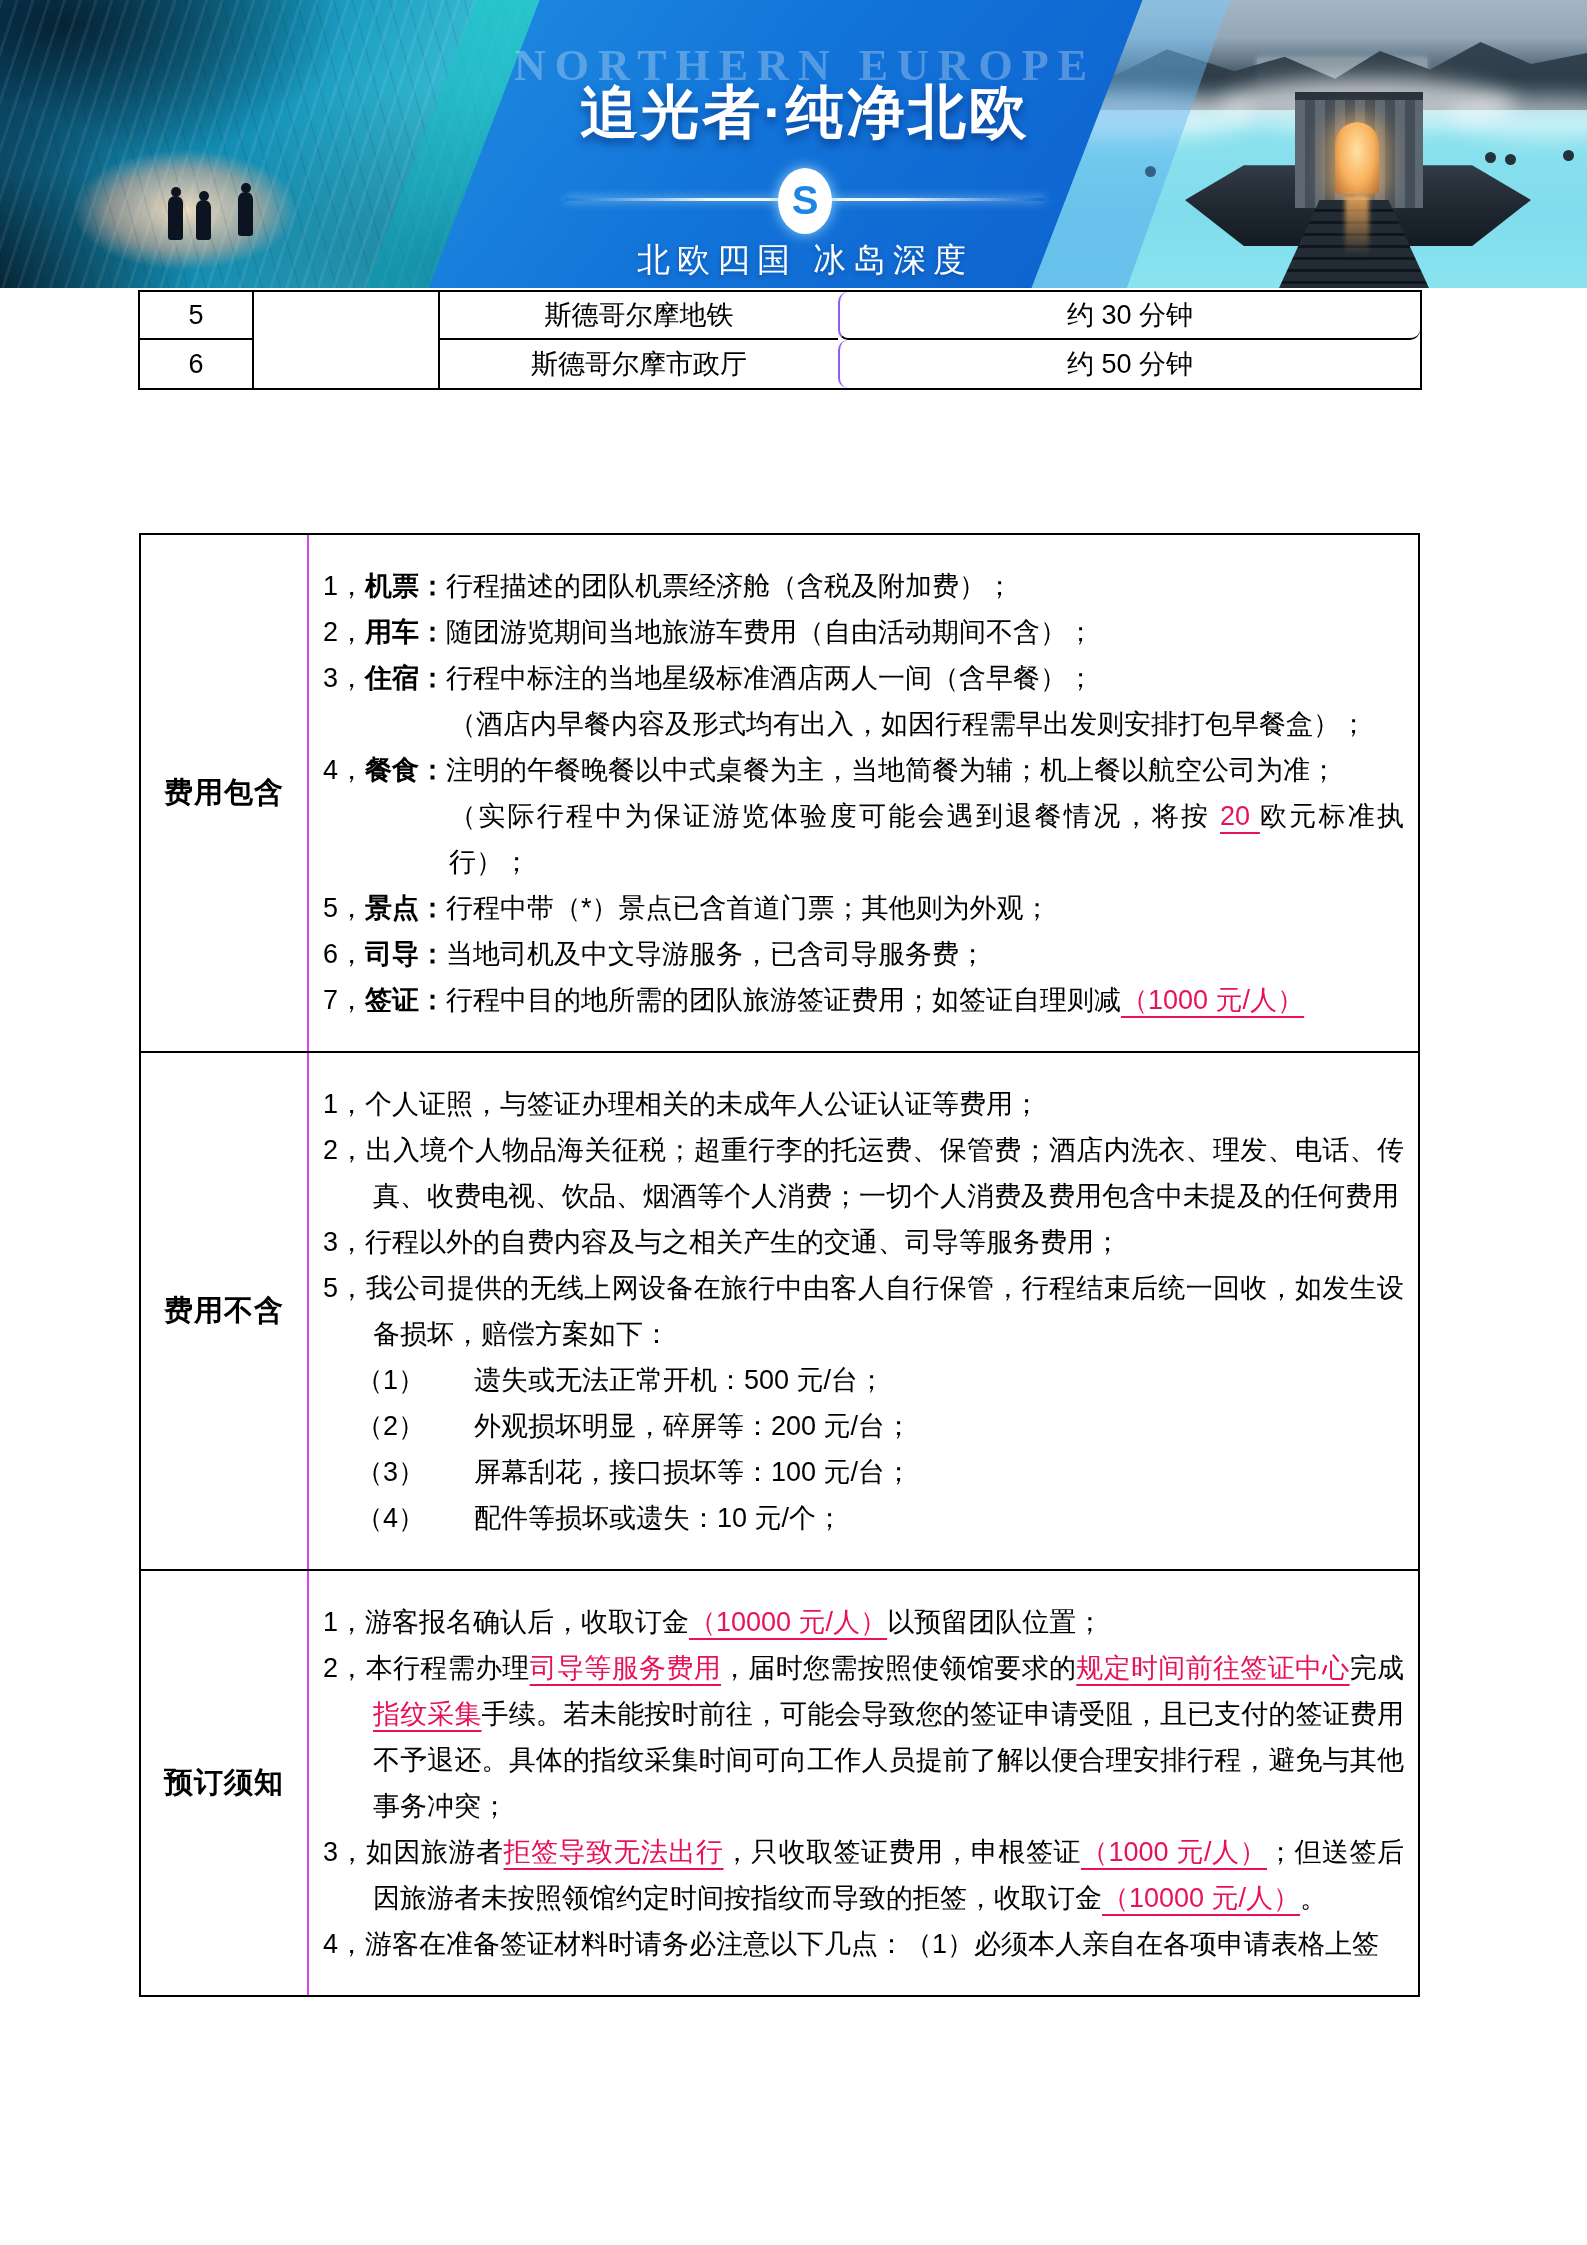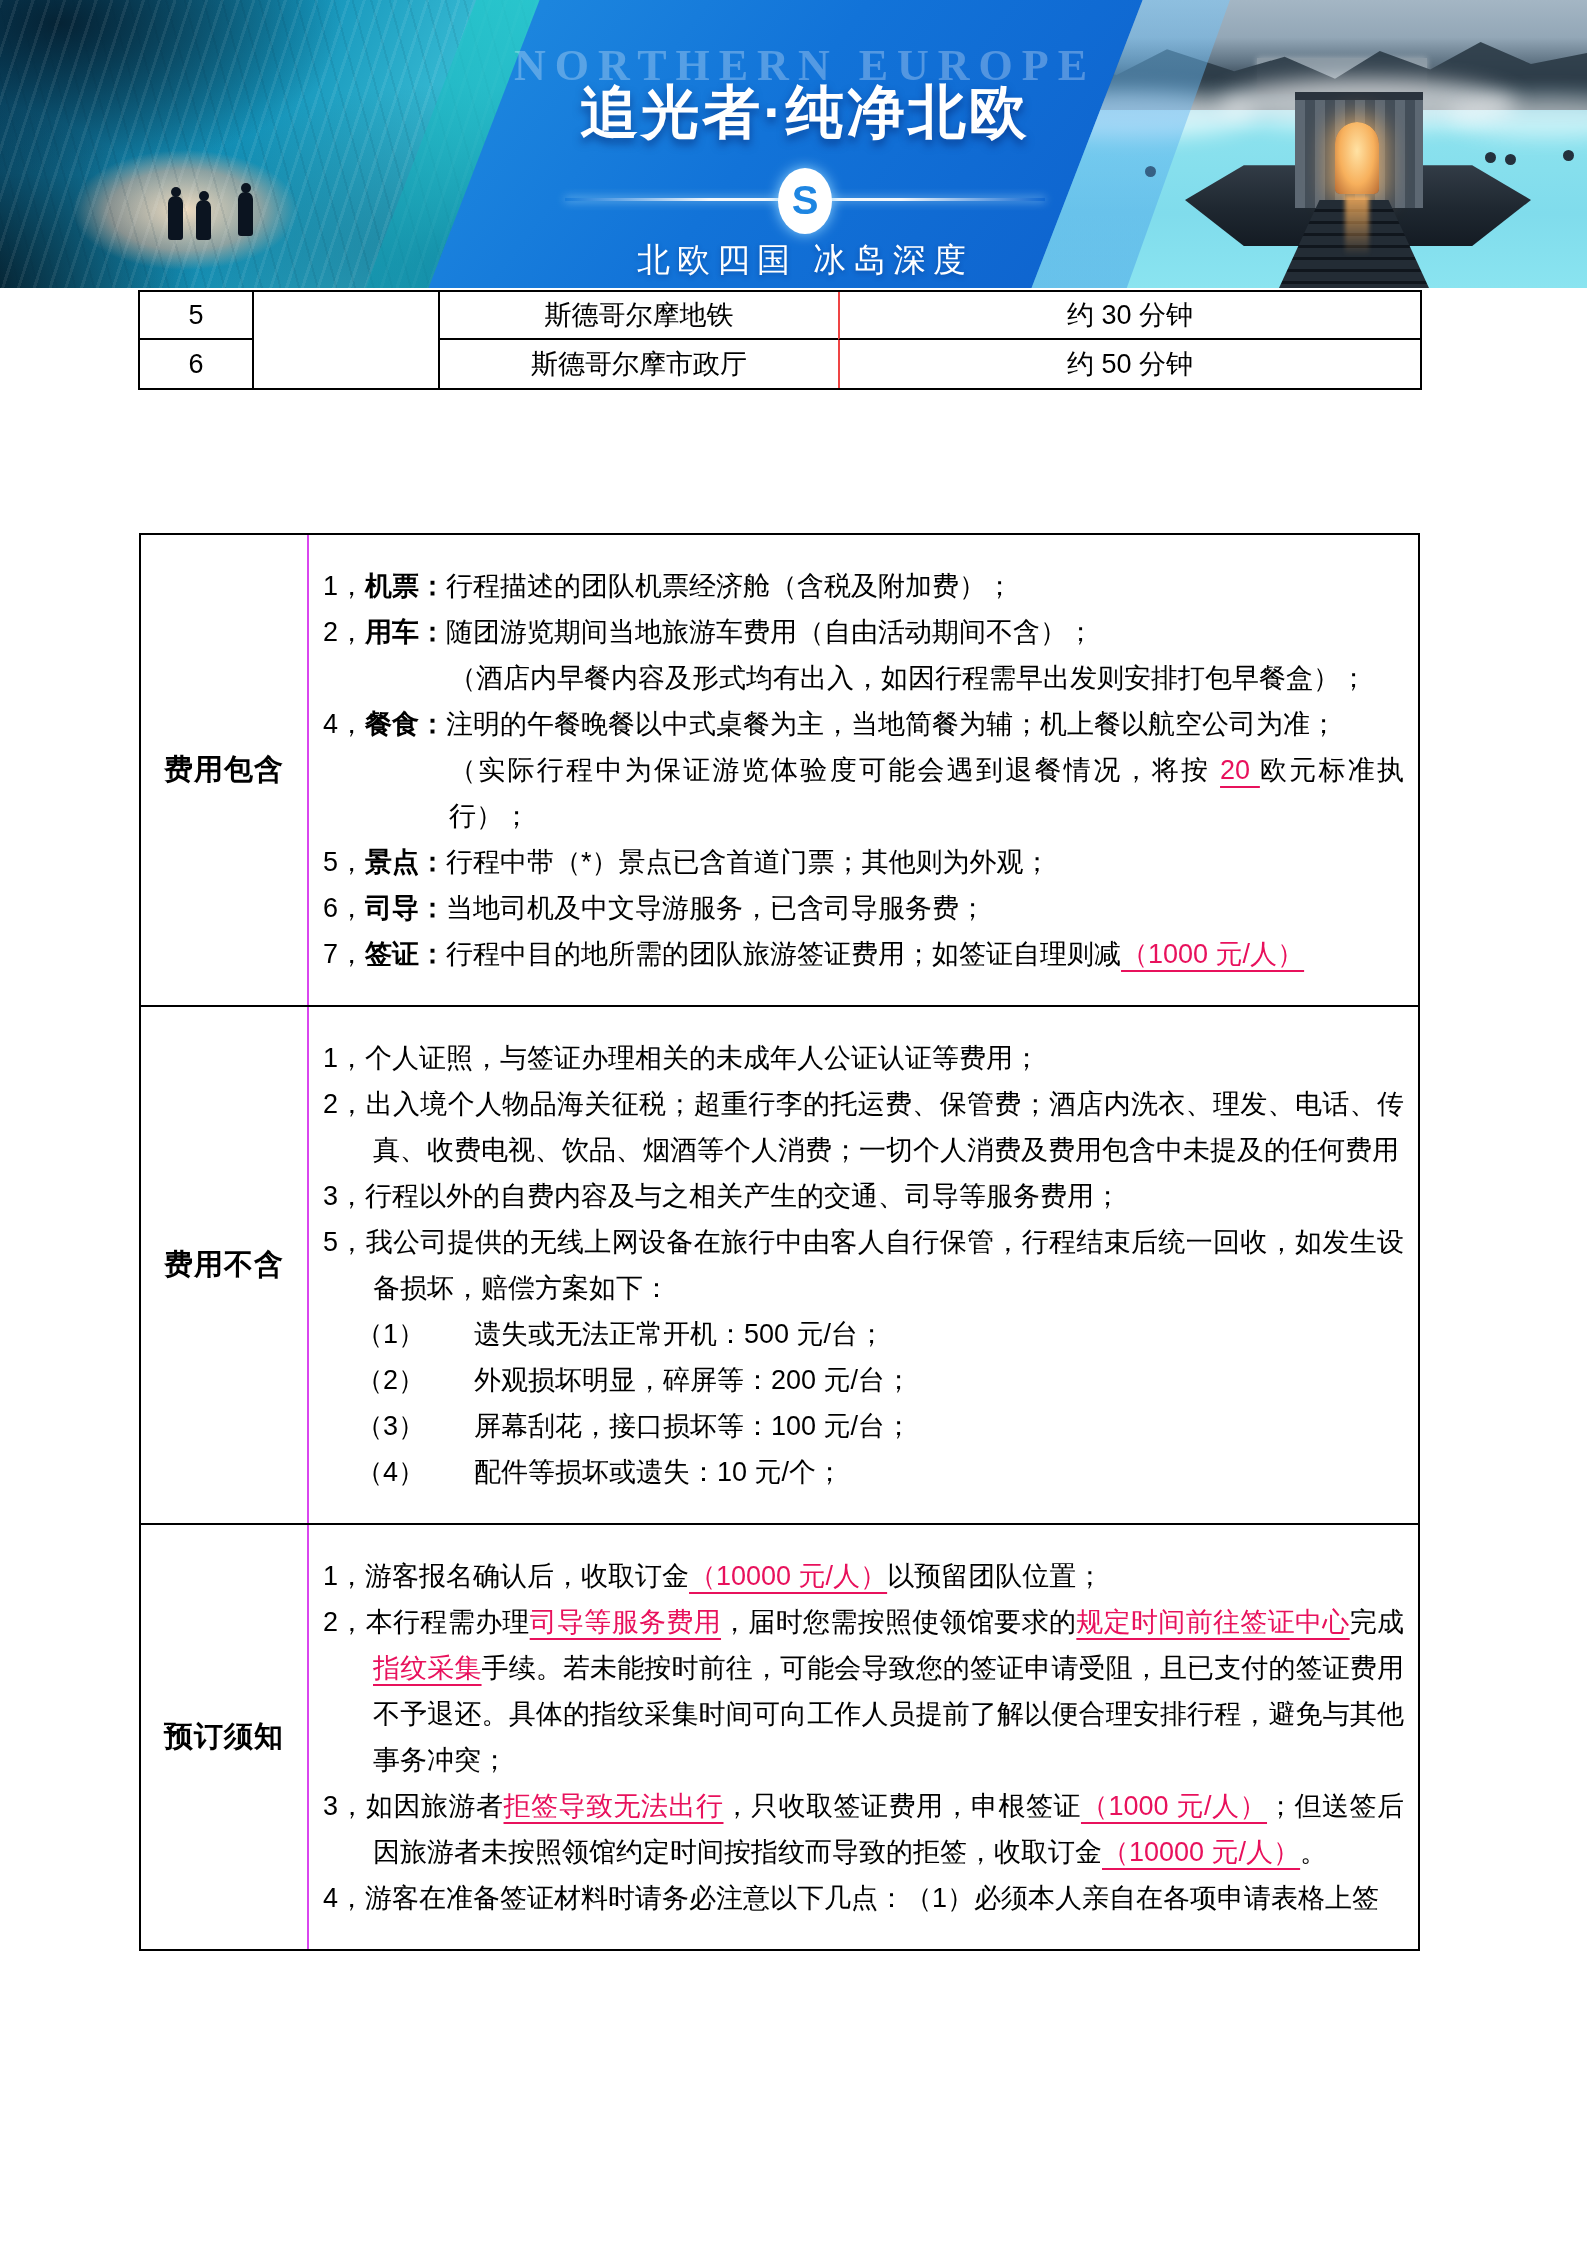--- a/index.html
+++ b/index.html
@@ -106,21 +106,21 @@
     font-size:33px; color:#fff; letter-spacing:7px; white-space:nowrap;
     text-shadow:0 2px 5px rgba(0,40,110,.4);
   }
   
   .schedule {
     position:absolute; left:138px; top:290px; width:1284px;
     display:grid; grid-template-columns:112px 188px 398px 582px;
     grid-auto-rows:48px; border:2px solid #000; font-size:27px;
   }
   .cell { display:flex; align-items:center; justify-content:center; white-space:nowrap; }
-  .cell.bl { border-left:2px solid #ef4444; }
+  .cell.bl { border-left:2px solid #8b5cf6;border-radius:10px; }
   .cell.bb { border-bottom:2px solid #000; }
   .merged { grid-column:2; grid-row:1 / 3; border-left:2px solid #000; border-right:2px solid #000; }
   
   .info-table { position:absolute; left:139px; top:533px; width:1281px; border:2px solid #000; }
   .sec { display:grid; grid-template-columns:168px 1fr; border-top:2px solid #000; }
   .sec:first-child { border-top:none; }
   .sec-label {
     border-right:2px solid #d946ef; display:flex; align-items:center; justify-content:center;
     font-weight:bold; font-size:29px; letter-spacing:1px;
   }
@@ -182,20 +182,21 @@
     <div class="cell" style="grid-area: 2 / 3;">斯德哥尔摩市政厅</div>
     <div class="cell bl" style="grid-area: 2 / 4;">约 50 分钟</div>
   </section>
 
 <section class="info-table" id="info">
     <div class="sec">
       <div class="sec-label">费用包含</div>
       <div class="sec-content">
         <div class="item"><span class="num">1，</span><span class="b">机票：</span><span>行程描述的团队机票经济舱（含税及附加费）；</span></div>
         <div class="item"><span class="num">2，</span><span class="b">用车：</span><span>随团游览期间当地旅游车费用（自由活动期间不含）；</span></div>
+        <div class="item"><span class="num">3，</span><span class="b">住宿：</span><span>行程中标注的当地星级标准酒店两人一间（含早餐）；</span></div>
         <div class="item ind1"><span>（酒店内早餐内容及形式均有出入，如因行程需早出发则安排打包早餐盒）；</span></div>
         <div class="item"><span class="num">4，</span><span class="b">餐食：</span><span>注明的午餐晚餐以中式桌餐为主，当地简餐为辅；机上餐以航空公司为准；</span></div>
         <div class="item ind1"><span>（实际行程中为保证游览体验度可能会遇到退餐情况，将按 </span><span class="hl">20 </span><span>欧元标准执行）；</span></div>
         <div class="item"><span class="num">5，</span><span class="b">景点：</span><span>行程中带（*）景点已含首道门票；其他则为外观；</span></div>
         <div class="item"><span class="num">6，</span><span class="b">司导：</span><span>当地司机及中文导游服务，已含司导服务费；</span></div>
         <div class="item"><span class="num">7，</span><span class="b">签证：</span><span>行程中目的地所需的团队旅游签证费用；如签证自理则减</span><span class="hl">（1000 元/人） </span></div>
       </div>
     </div>
     <div class="sec">
       <div class="sec-label">费用不含</div>

